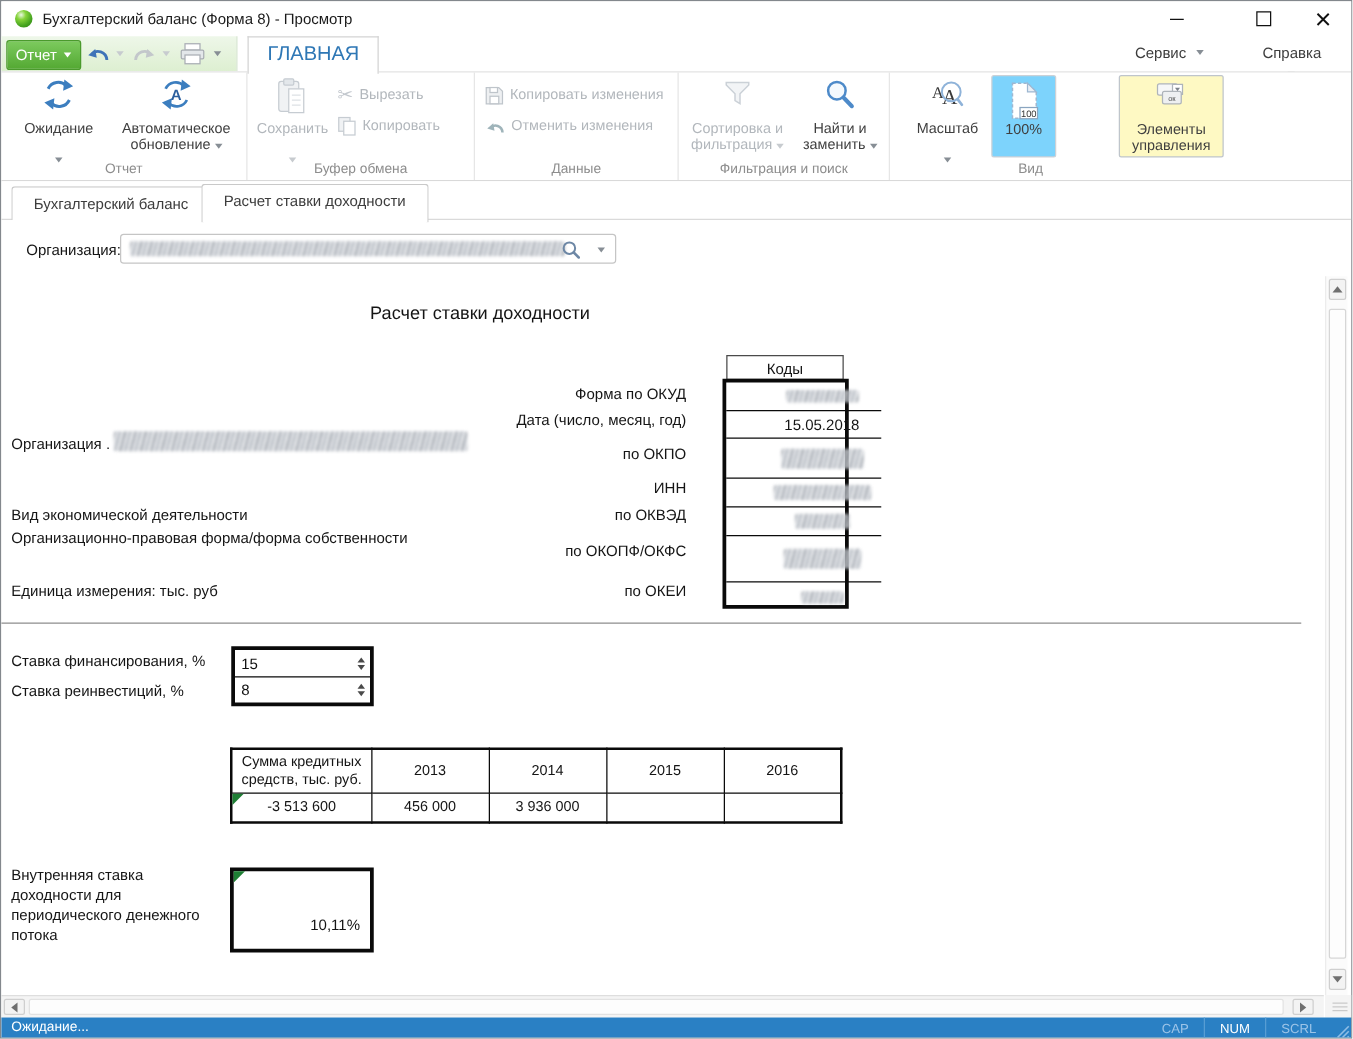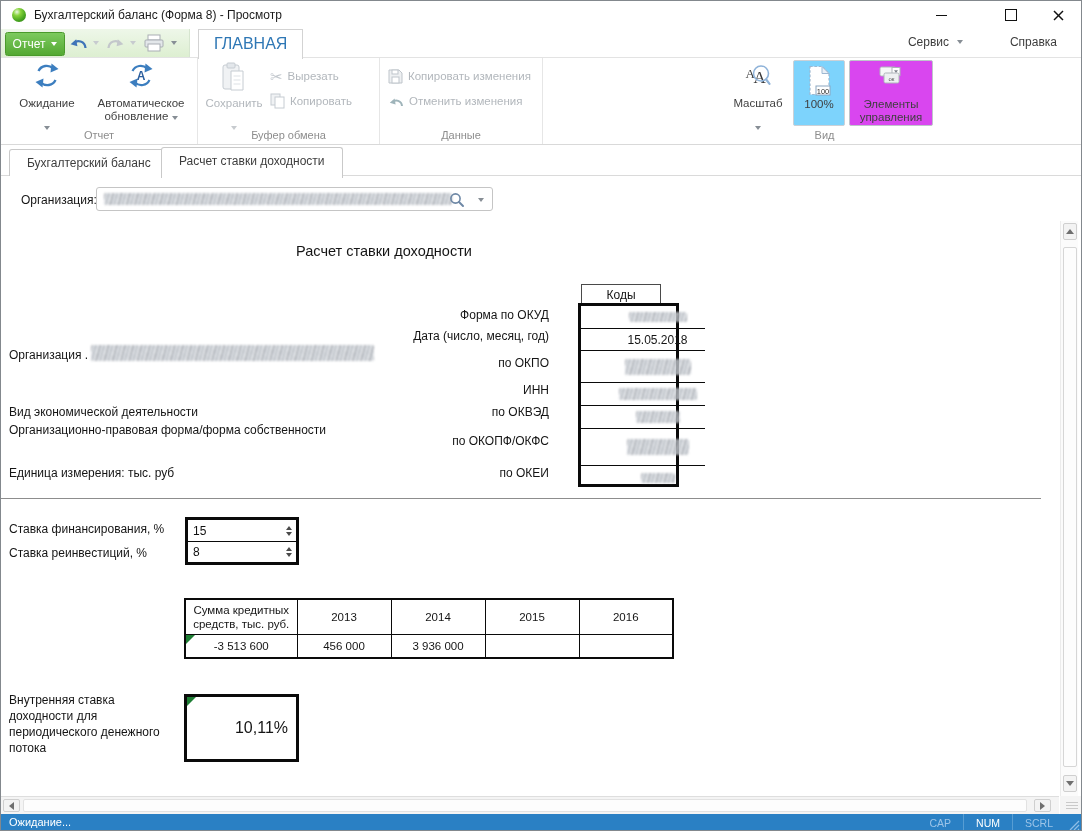--- a/index.html
+++ b/index.html
@@ -34,57 +34,57 @@
   .ribbon{position:absolute;left:0;top:56px;width:100%;height:88px;background:#fff;border-top:1px solid #e3e3e3;border-bottom:1px solid #d9d9d9;box-sizing:border-box;}
   .rg{position:absolute;top:0;height:86px;border-right:1px solid #e6e6e6;}
   .rg-label{position:absolute;bottom:3px;left:0;width:100%;text-align:center;font-size:11px;color:#8d8d8d;white-space:nowrap;}
   .rbig{position:absolute;top:3px;height:72px;text-align:center;font-size:11.5px;color:#3f3f3f;}
   .rbig .ric{position:absolute;top:1px;left:50%;transform:translateX(-50%);}
   .rbig .rlab{position:absolute;top:36px;left:0;width:100%;line-height:13px;}
   .rbig .car.below{position:absolute;bottom:3px;left:50%;transform:translateX(-50%);}
   .rsm{position:absolute;height:20px;display:flex;align-items:center;gap:5px;font-size:11.5px;white-space:nowrap;}
   .dis-t{color:#b2b7bc;}
   .boxbtn{position:absolute;top:2px;height:66px;border:1px solid #cbd1d7;border-radius:2px;background:#7dd3fc;text-align:center;font-size:11.5px;color:#3f3f3f;box-sizing:border-box;}
-  .boxbtn.pressed{background:#d946ef;border-color:#bfc5cb;}
+  .boxbtn.pressed{background:#fef9c3;border-color:#bfc5cb;margin-left:46px;}
   .boxbtn .ric{position:absolute;top:3px;left:50%;transform:translateX(-50%);}
   .boxbtn .rlab{position:absolute;top:37px;left:0;width:100%;line-height:13px;}
   .sc{font-size:15px;color:#c3c8ce;line-height:15px;}
 
   
   .doctabs{position:absolute;left:0;top:144px;width:100%;height:31px;background:#fff;border-bottom:1px solid #dadada;box-sizing:border-box;}
   .dtab{position:absolute;font-size:12px;color:#3d3d3d;background:#fff;border:1px solid #c9c9c9;border-bottom:none;border-radius:3px 3px 0 0;padding:0 17px;white-space:nowrap;}
   .dtab.inactive{top:4px;height:26px;line-height:26px;}
   .dtab.active{top:2px;height:30px;line-height:27px;z-index:3;}
 
   
   .content{position:absolute;left:0;top:175px;width:1058px;height:620px;background:#fff;font-size:12px;color:#151515;}
   .lab{position:absolute;white-space:nowrap;}
   .rlabR{position:absolute;white-space:nowrap;text-align:right;}
   .smudge{position:absolute;border-radius:2px;opacity:.8;filter:blur(1.3px);
     background:repeating-linear-gradient(105deg,#9aa0a8 0 2px,#d9dce1 2px 4px,#abb1b9 4px 6px,#e3e5e9 6px 8px);}
   .combo{position:absolute;left:95px;top:11px;width:397px;height:24px;border:1px solid #c5c5c5;border-radius:3px;background:#fff;box-sizing:border-box;}
-  .codes-head{position:absolute;left:580px;top:108px;width:80px;height:20px;border:1px solid #4a4a4a;line-height:20px;text-align:center;box-sizing:border-box;}
+  .codes-head{position:absolute;left:580px;top:108px;width:94px;height:20px;border:1px solid #4a4a4a;line-height:20px;text-align:center;box-sizing:border-box;}
   .codes-box{position:absolute;left:577px;top:127px;width:101px;height:184px;border:3px solid #0a0a0a;box-sizing:border-box;}
   .crow{position:relative;width:100%;border-bottom:1px solid #0a0a0a;display:flex;align-items:center;justify-content:center;padding-left:29px;}
   .crow:last-child{border-bottom:none;}
   .hr1{position:absolute;left:0;top:322px;width:1040px;height:1px;background:#8d8d8d;}
   .spinbox{position:absolute;left:184px;top:341px;width:114px;height:48px;border:3px solid #0a0a0a;box-sizing:border-box;background:#fff;}
   .sprow{position:relative;height:20px;display:flex;align-items:center;}
   .sprow.first{border-bottom:1px solid #0a0a0a;height:21px;}
   .spin-input{border:none;outline:none;width:80px;font-size:12px;font-family:inherit;padding:0 0 0 5px;background:transparent;color:#111;}
   .sparrows{position:absolute;right:4px;top:0;height:100%;display:flex;flex-direction:column;align-items:center;justify-content:center;gap:2px;}
   .sp-up{width:0;height:0;border-left:3.5px solid transparent;border-right:3.5px solid transparent;border-bottom:4.5px solid #4a4a4a;}
   .sp-dn{width:0;height:0;border-left:3.5px solid transparent;border-right:3.5px solid transparent;border-top:4.5px solid #4a4a4a;}
   table.credit{position:absolute;left:183px;top:422px;border-collapse:collapse;border:2px solid #0a0a0a;}
   table.credit td{border:1px solid #0a0a0a;text-align:center;font-size:11.5px;padding:0 2px;box-sizing:border-box;}
   table.credit .hrow td{height:35px;line-height:14px;}
   table.credit .vrow td{height:24px;position:relative;}
   .tri{position:absolute;left:0;top:0;width:0;height:0;border-top:9px solid #1e7e34;border-right:9px solid transparent;}
   .irrbox{position:absolute;left:183px;top:518px;width:115px;height:68px;border:3px solid #0a0a0a;box-sizing:border-box;background:#fff;}
-  .irrval{position:absolute;right:8px;top:0;height:100%;display:flex;align-items:center;font-size:16px;}
+  .irrval{position:absolute;right:8px;top:12px;height:100%;display:flex;align-items:center;font-size:12px;}
 
   
   .vscroll{position:absolute;left:1059px;top:220px;width:18px;height:575px;background:#fbfbfb;border-left:1px solid #ececec;box-sizing:border-box;}
   .sbtn{position:absolute;left:2px;width:14px;height:17px;background:#f3f3f3;border:1px solid #cfcfcf;border-radius:2px;display:flex;align-items:center;justify-content:center;box-sizing:border-box;}
   .vthumb{position:absolute;left:2px;top:26px;width:14px;height:520px;background:#fdfdfd;border:1px solid #d6d6d6;border-radius:2px;box-sizing:border-box;}
   .tr-up{width:0;height:0;border-left:4px solid transparent;border-right:4px solid transparent;border-bottom:5px solid #6f6f6f;}
   .tr-dn{width:0;height:0;border-left:4px solid transparent;border-right:4px solid transparent;border-top:5px solid #6f6f6f;}
   .tr-lf{width:0;height:0;border-top:4px solid transparent;border-bottom:4px solid transparent;border-right:5px solid #6f6f6f;}
   .tr-rt{width:0;height:0;border-top:4px solid transparent;border-bottom:4px solid transparent;border-left:5px solid #6f6f6f;}
   .hscroll{position:absolute;left:0;top:795px;width:1058px;height:18px;background:#f4f4f4;border-top:1px solid #dedede;box-sizing:border-box;}
@@ -233,20 +233,36 @@
       <div class="rsm dis-t" style="left:8px;top:33px;">
         <svg width="16" height="13">
             <path d="M14 11 C13.6 5.5 7.5 4 4.6 7.2" stroke="#9fb4ba" stroke-width="2" fill="none"></path>
             <polygon points="6.6,3.6 1.8,7.8 7.6,9.6" fill="#9fb4ba"></polygon>
           </svg>
         <span>Отменить изменения</span>
       </div>
       <div class="rg-label">Данные</div>
     </div>
 
+    <div class="rg" style="left:542px;width:168px;">
+      <div class="rbig dis-t" style="left:4px;width:86px;">
+        <svg class="ric" width="26" height="26">
+          <path d="M4 4 h18 v2 l-7 7 v8 l-4 -2.5 v-5.5 l-7 -7 z" fill="#f2f4f6" stroke="#cbd1d7" stroke-width="1.2"></path>
+        </svg>
+        <div class="rlab"><span>Сортировка и фильтрация</span> <span class="car dis"></span></div>
+      </div>
+      <div class="rbig" style="left:96px;width:66px;">
+        <svg class="ric" width="27" height="27">
+          <circle cx="11" cy="10.5" r="7" fill="#f4f9fd" stroke="#4d8ac9" stroke-width="2"></circle>
+          <line x1="16.3" y1="16" x2="23" y2="23" stroke="#4d8ac9" stroke-width="3.2" stroke-linecap="round"></line>
+        </svg>
+        <div class="rlab"><span>Найти и заменить</span> <span class="car"></span></div>
+      </div>
+      <div class="rg-label">Фильтрация и поиск</div>
+    </div>
 
     <div class="rg" style="left:711px;width:225px;border-right:none;">
       <div class="rbig" style="left:14px;width:64px;">
         <svg class="ric" width="27" height="27">
           <text x="1" y="16" font-size="13" fill="#3a3a3a" font-family="Liberation Serif, serif">A</text>
           <text x="9" y="21" font-size="17" fill="#3a3a3a" font-family="Liberation Serif, serif">A</text>
           <circle cx="16.5" cy="11.5" r="7.5" fill="none" stroke="#8fb3d9" stroke-width="1.6"></circle>
           <line x1="21.7" y1="17.5" x2="25" y2="21.8" stroke="#8fb3d9" stroke-width="2.2" stroke-linecap="round"></line>
         </svg>
         <div class="rlab"><span>Масштаб</span></div>

